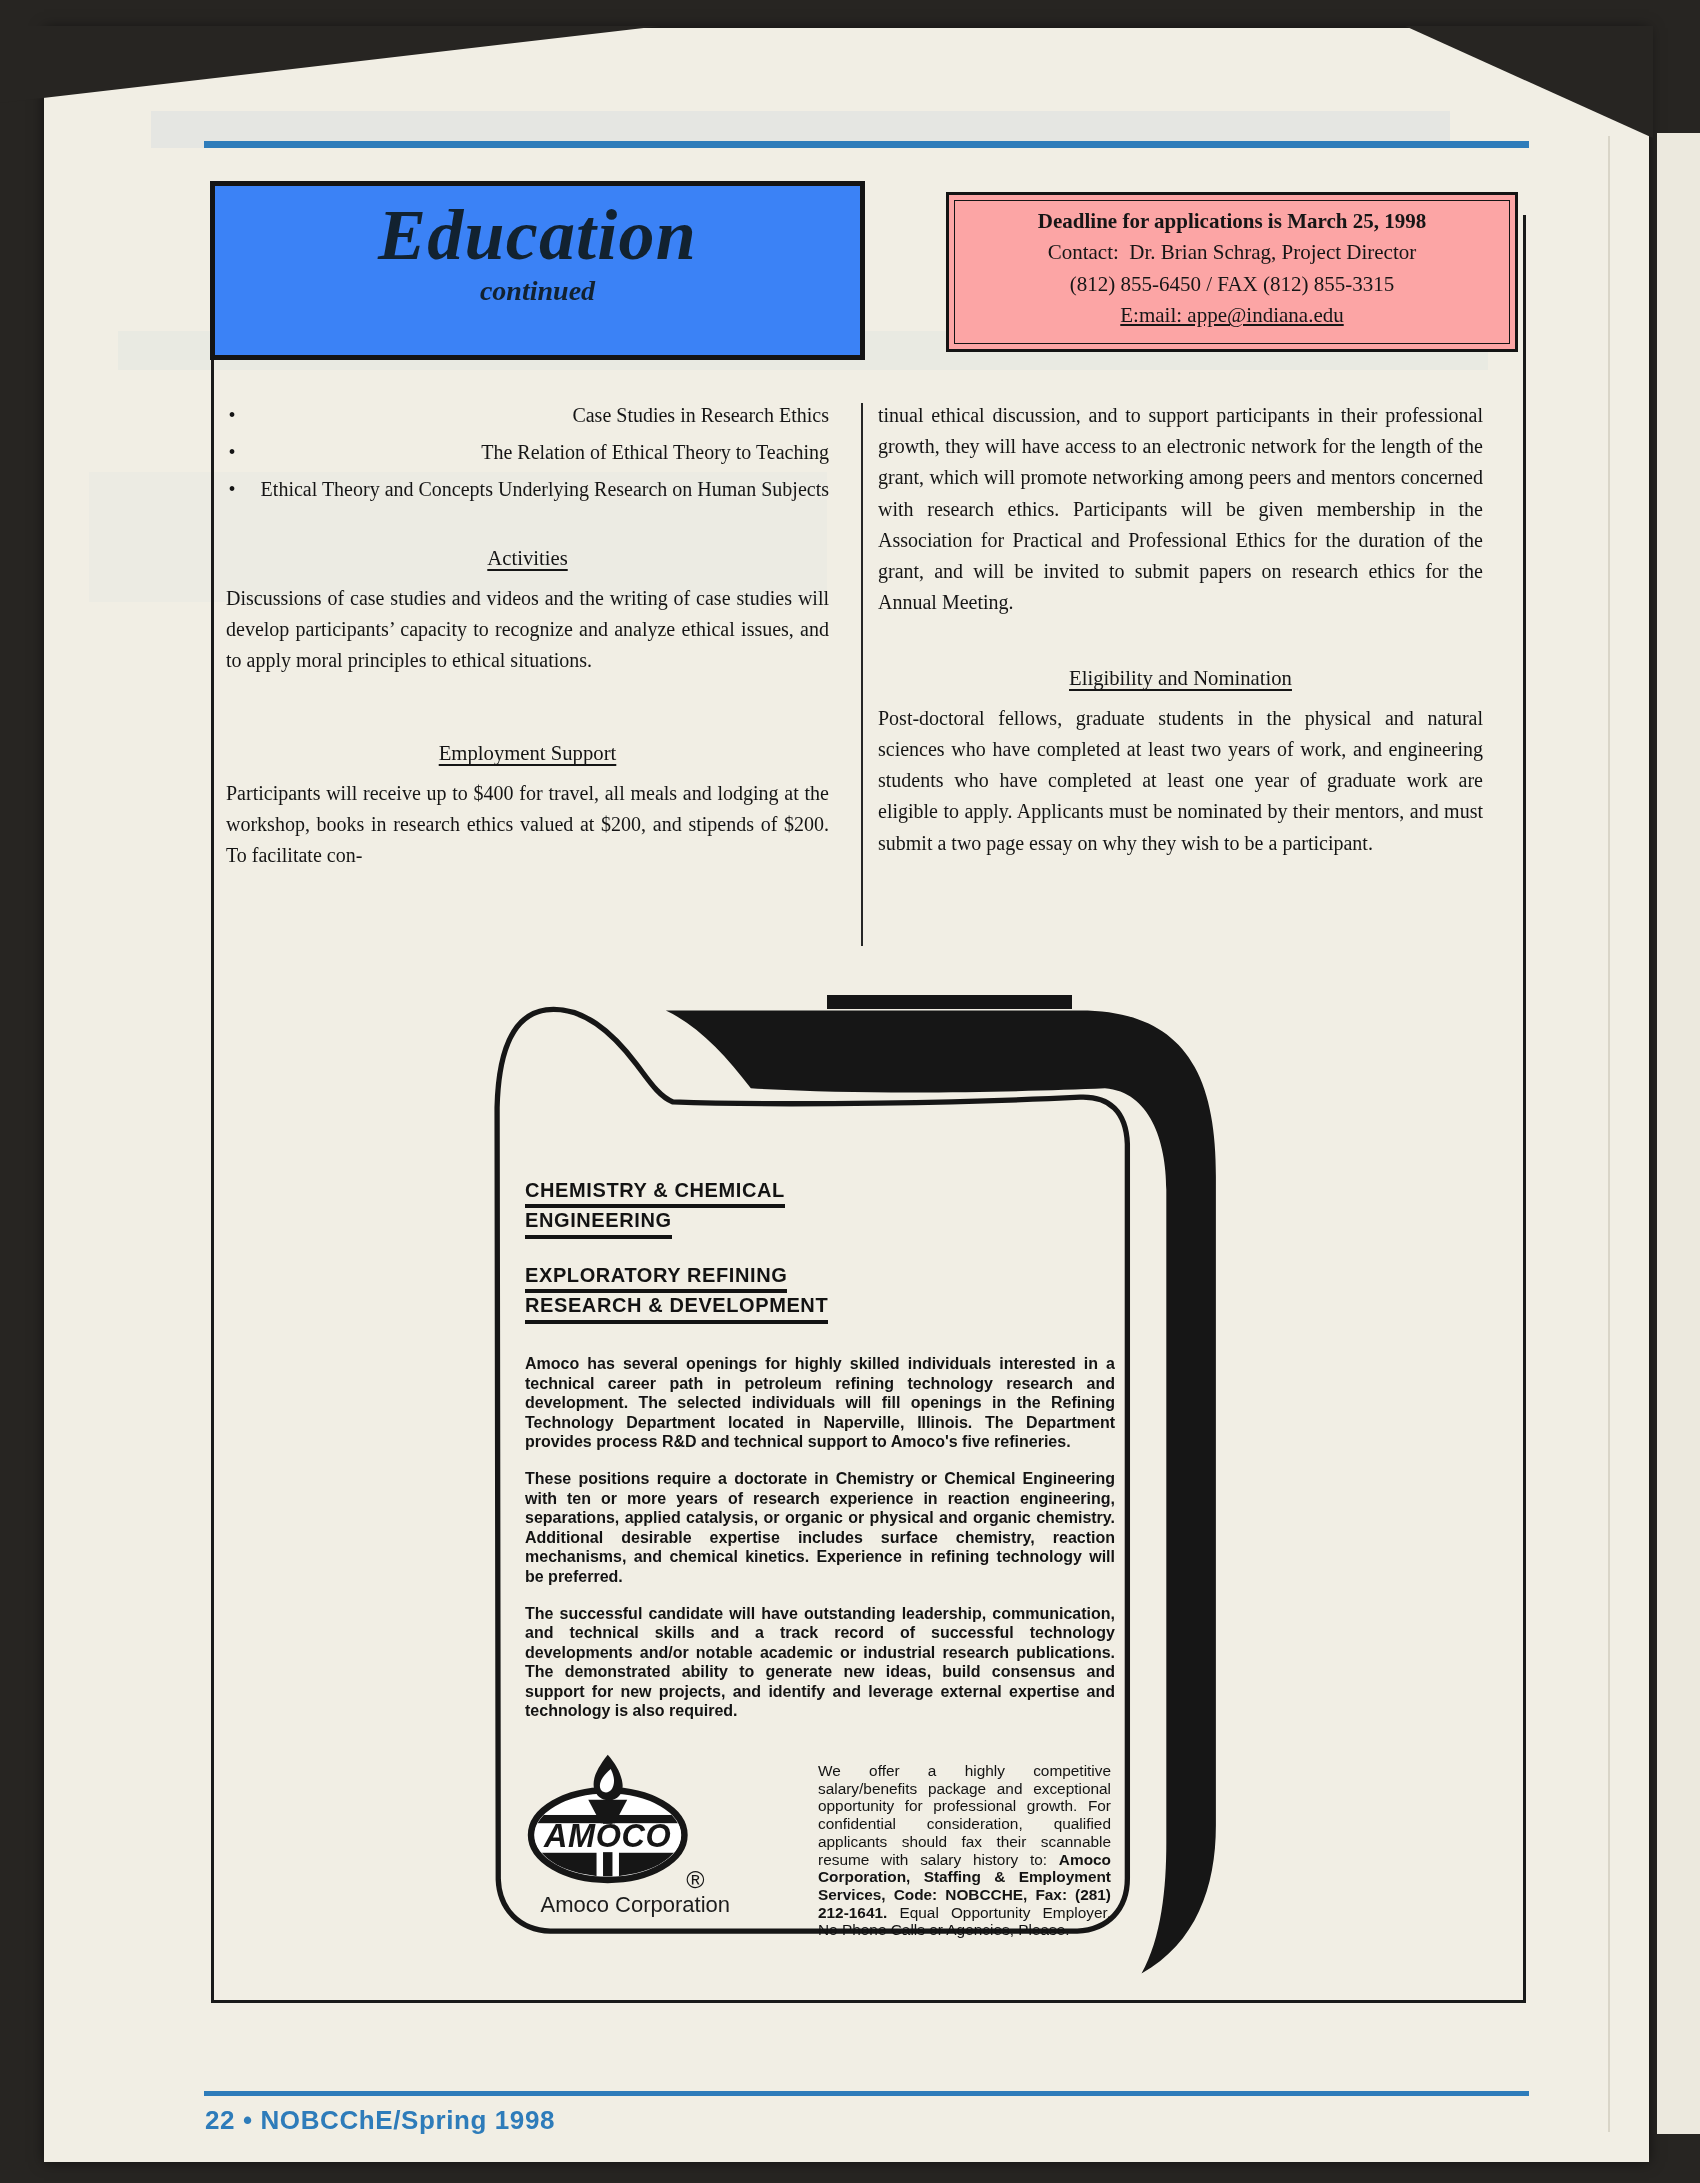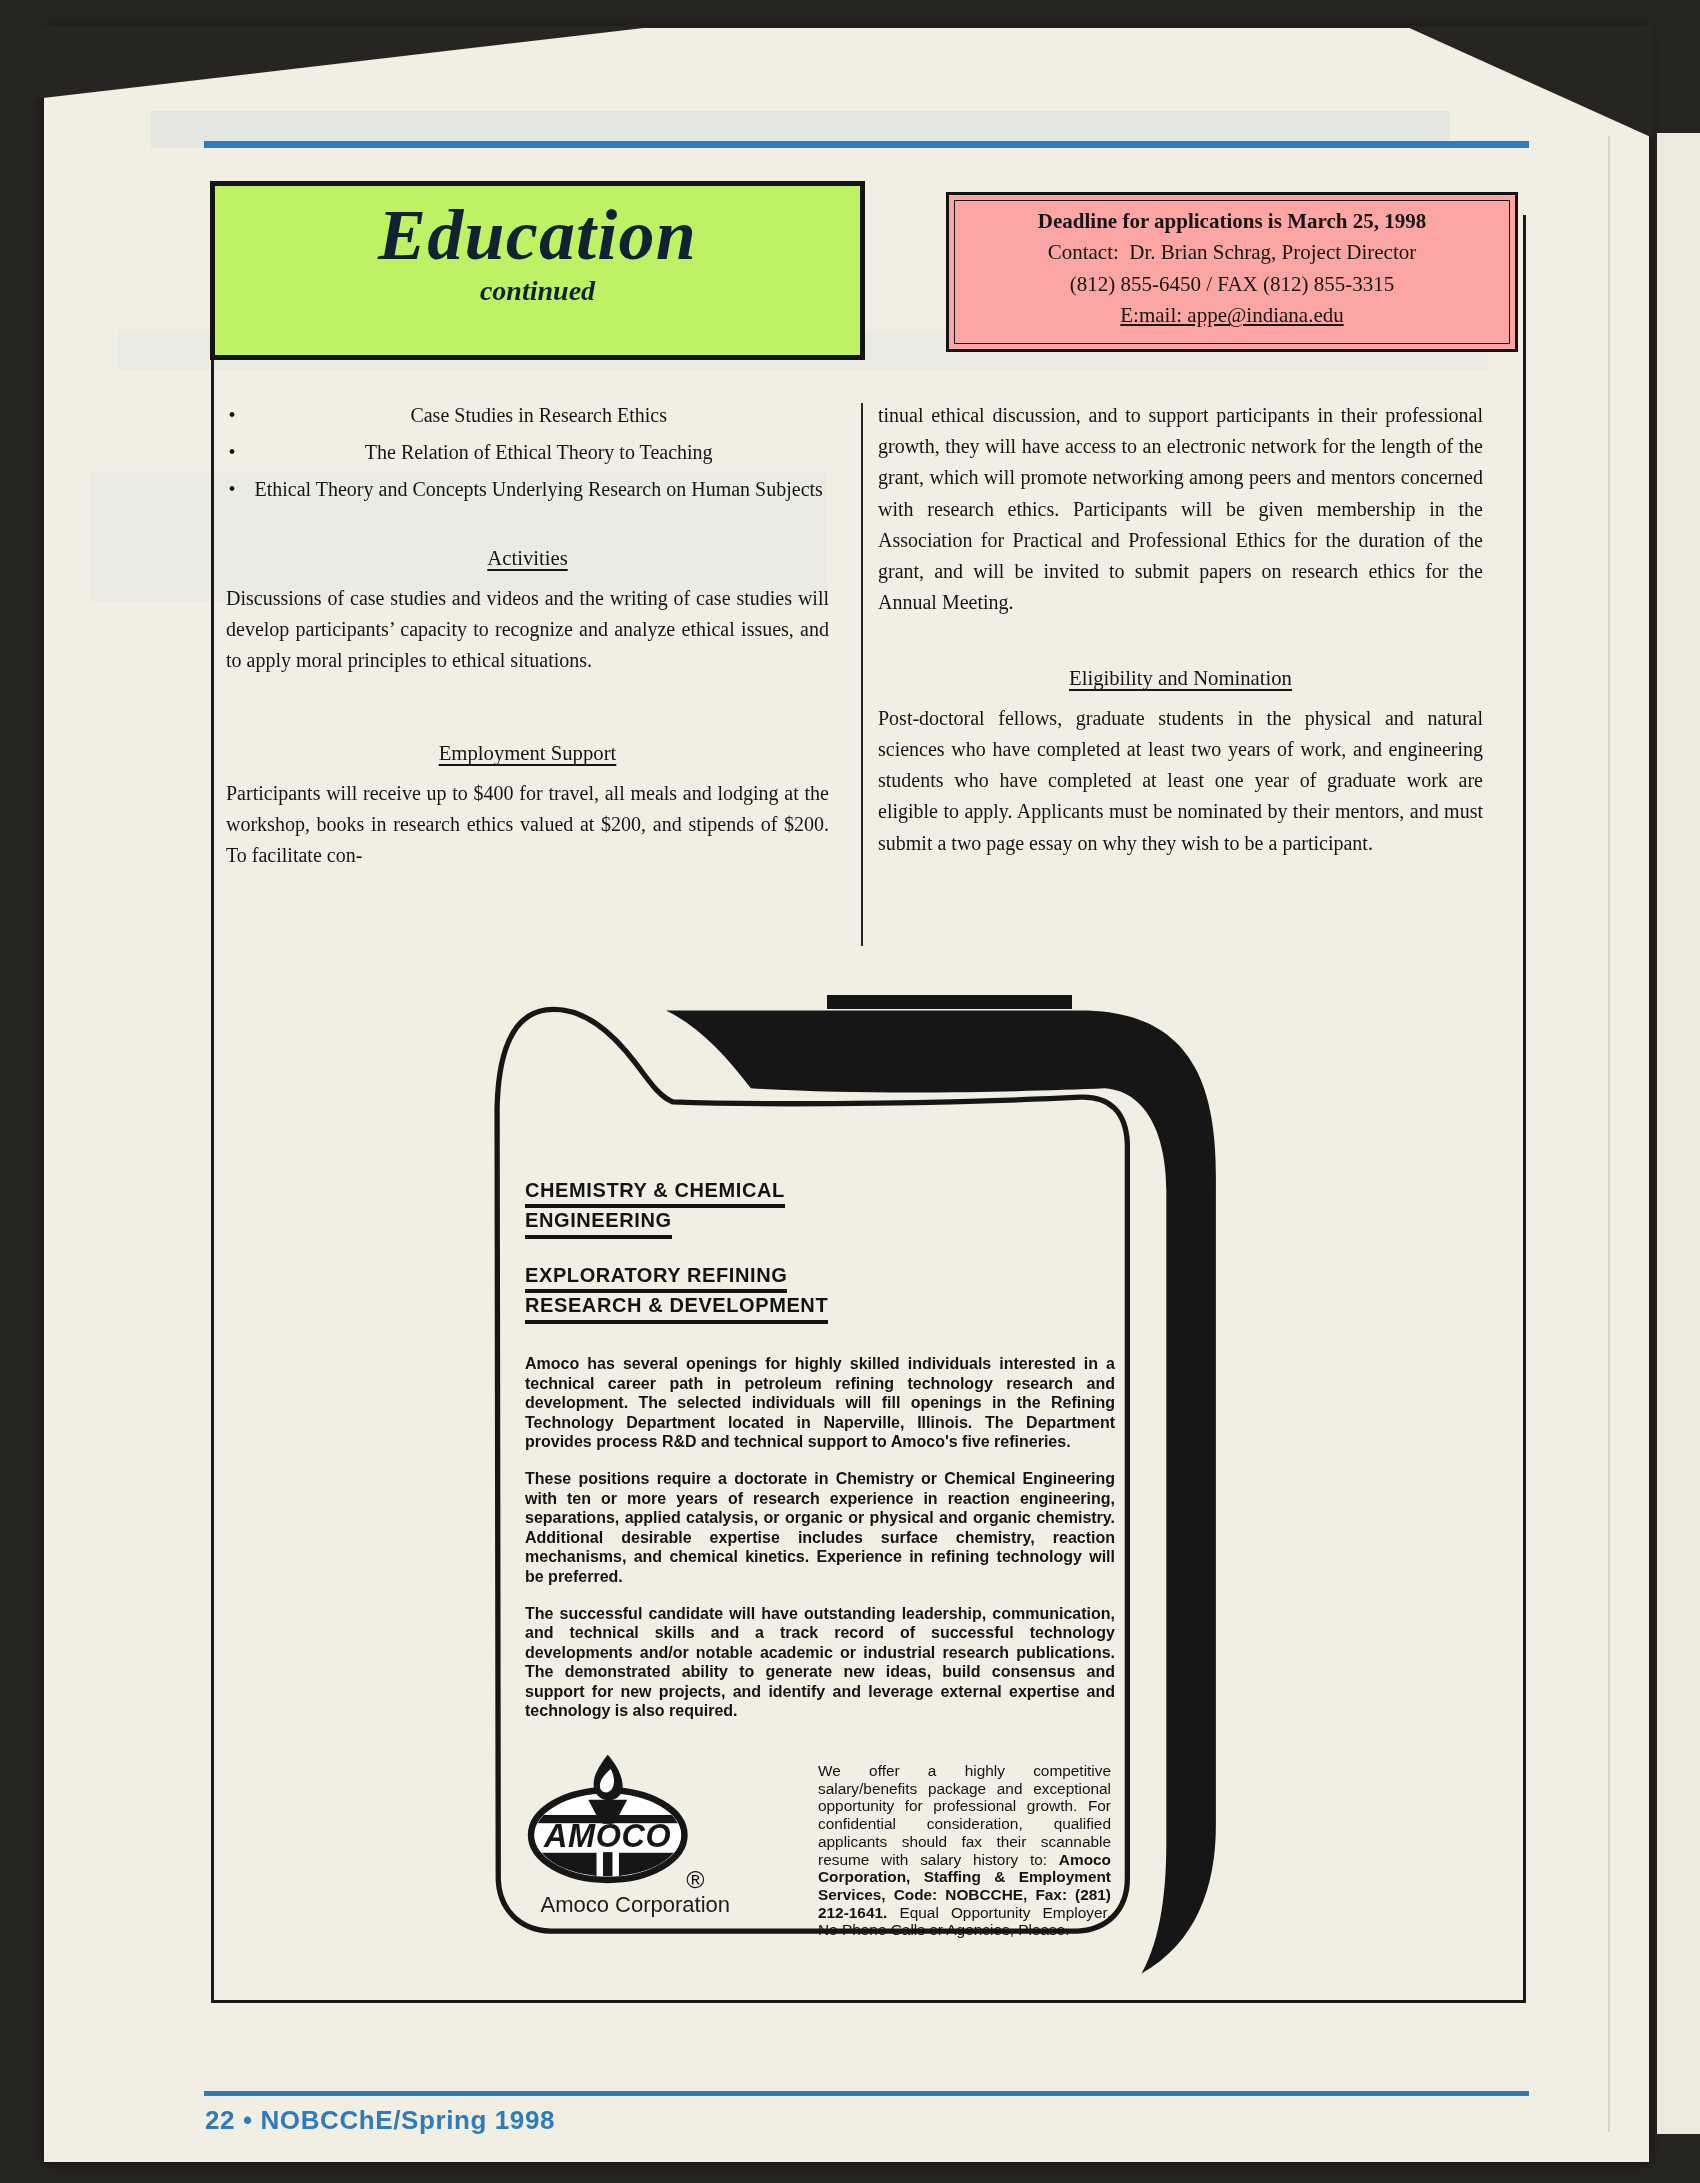--- a/index.html
+++ b/index.html
@@ -17,21 +17,21 @@
   #corner-tl{left:0;top:26px;width:661px;height:77px;background:#272522;
     clip-path:polygon(0 0,100% 0,0 100%);}
   #corner-tr{left:1405px;top:26px;width:248px;height:112px;background:#272522;
     clip-path:polygon(0 0,100% 0,100% 100%);}
   #fold-line{left:1608px;top:136px;width:1.8px;height:1996px;background:#d9d5c8;}
   .ghost{background:rgba(140,175,205,.11);pointer-events:none;}
   
   .blue-rule{background:#2e7cba;}
   
   #education-box{
-    left:210px;top:181px;width:645px;height:169px;background:#bef264;
+    left:210px;top:181px;width:645px;height:169px;background:#3b82f6;
     border:5.3px solid #141414;text-align:center;color:#122230;
   }
   #education-box .title{
     font-style:italic;font-weight:bold;font-size:72px;line-height:1.0;
     margin-top:13px;letter-spacing:1.2px;
   }
   #education-box .subtitle{
     font-style:italic;font-weight:bold;font-size:28px;line-height:1;margin-top:5.9px;
   }
   #deadline-box{
@@ -46,21 +46,21 @@
   
   #main-box{
     left:211px;top:215px;width:1309px;height:1785px;
     border-left:3px solid #1a1a1a;border-right:3px solid #1a1a1a;border-bottom:3px solid #1a1a1a;
   }
   .col{font-size:20px;line-height:1.56;text-align:justify;color:#151515;}
   #left-col{left:226px;top:400px;width:603px;}
   #right-col{left:878px;top:400px;width:605px;}
   #col-divider{left:861px;top:403px;width:1.8px;height:543px;background:#262626;}
   ul.bullets{list-style:none;margin:0;padding:0;}
-  ul.bullets li{position:relative;padding-left:22.4px;margin-bottom:5.9px;text-align:center;}
+  ul.bullets li{position:relative;padding-left:22.4px;margin-bottom:5.9px;text-align:right;}
   ul.bullets li::before{content:"\2022";position:absolute;left:2.4px;top:0;}
   .sec-heading{
     text-align:center;text-decoration:underline;text-underline-offset:4.1px;
     margin:0 0 8.3px 0;font-weight:normal;font-size:20.7px;
   }
   .gap-lg{height:44px;} .gap-xl{height:61px;} .gap-md{height:31px;}
   #end-bar{left:827px;top:995px;width:245px;height:13.6px;background:#151515;}
   
   #ad-swoosh{left:490px;top:1002px;}
   .ad-h{font-family:"Liberation Sans",sans-serif;font-weight:bold;font-size:20px;

